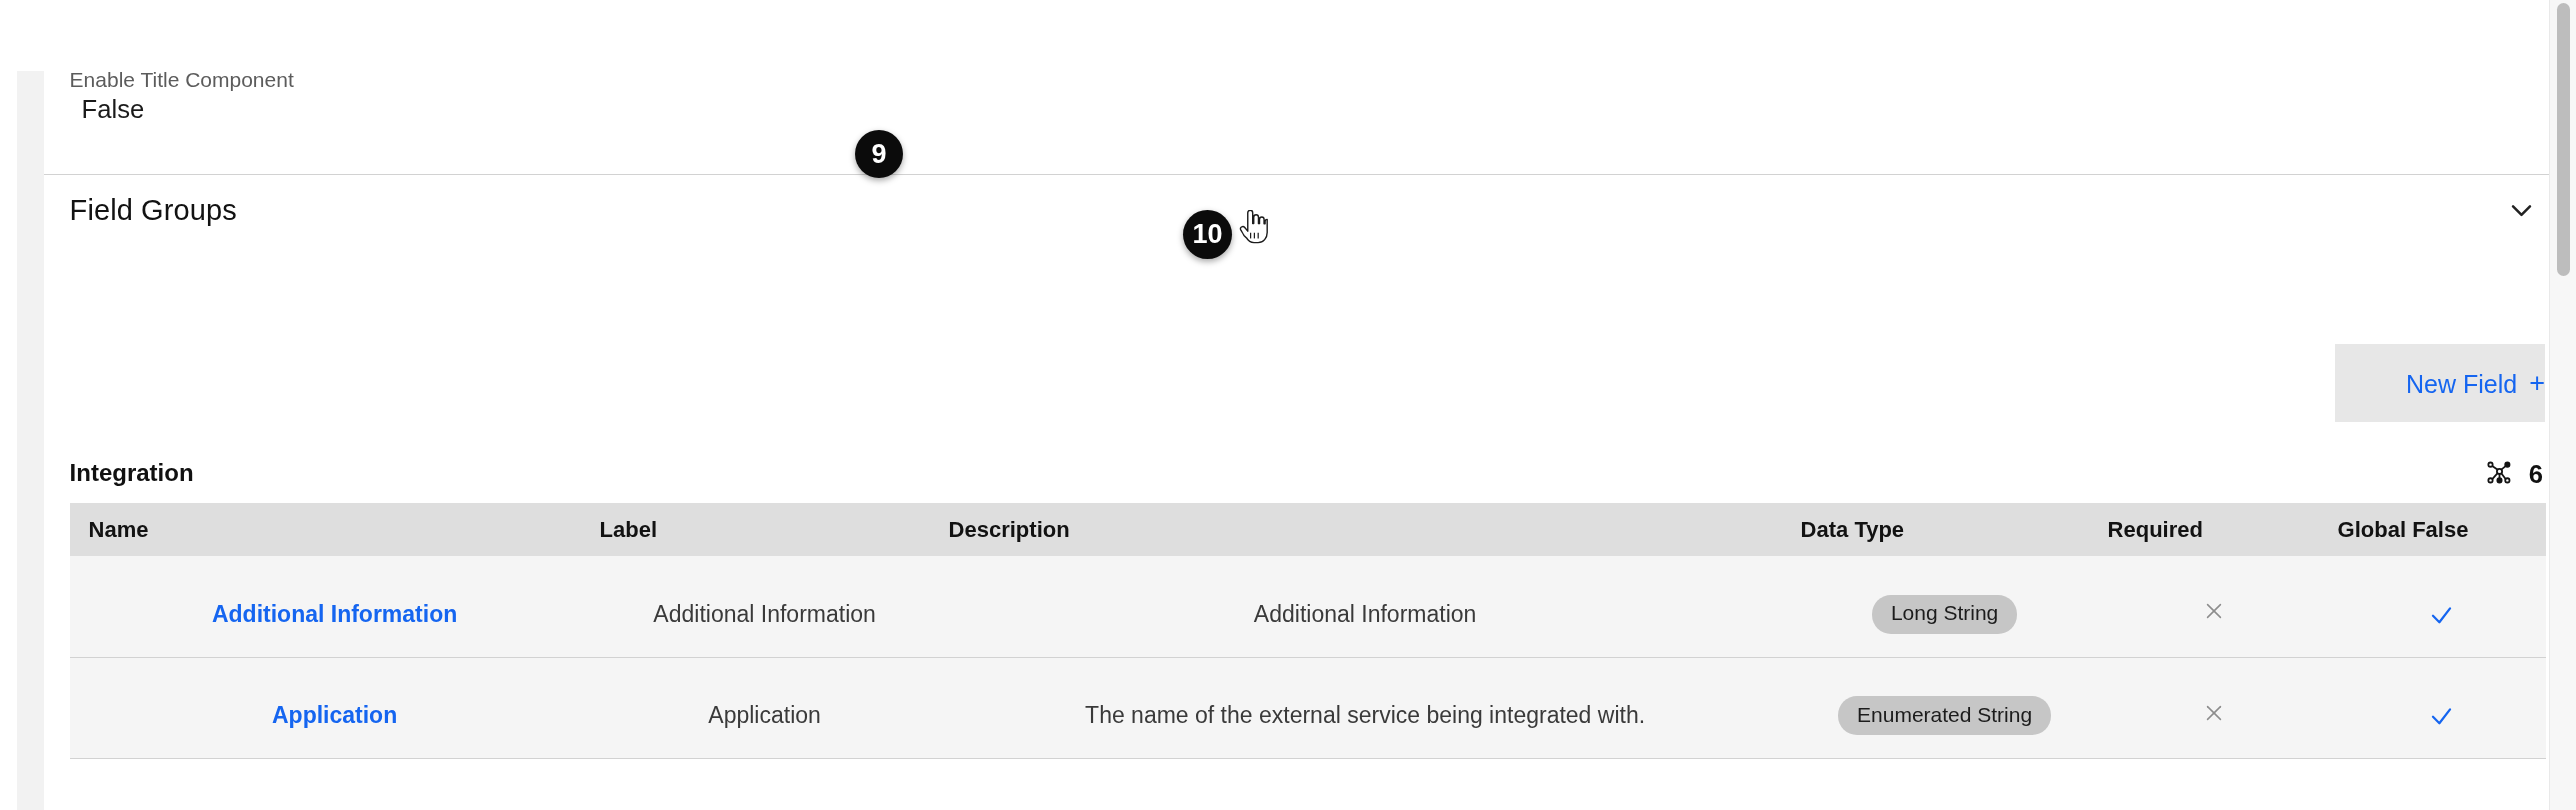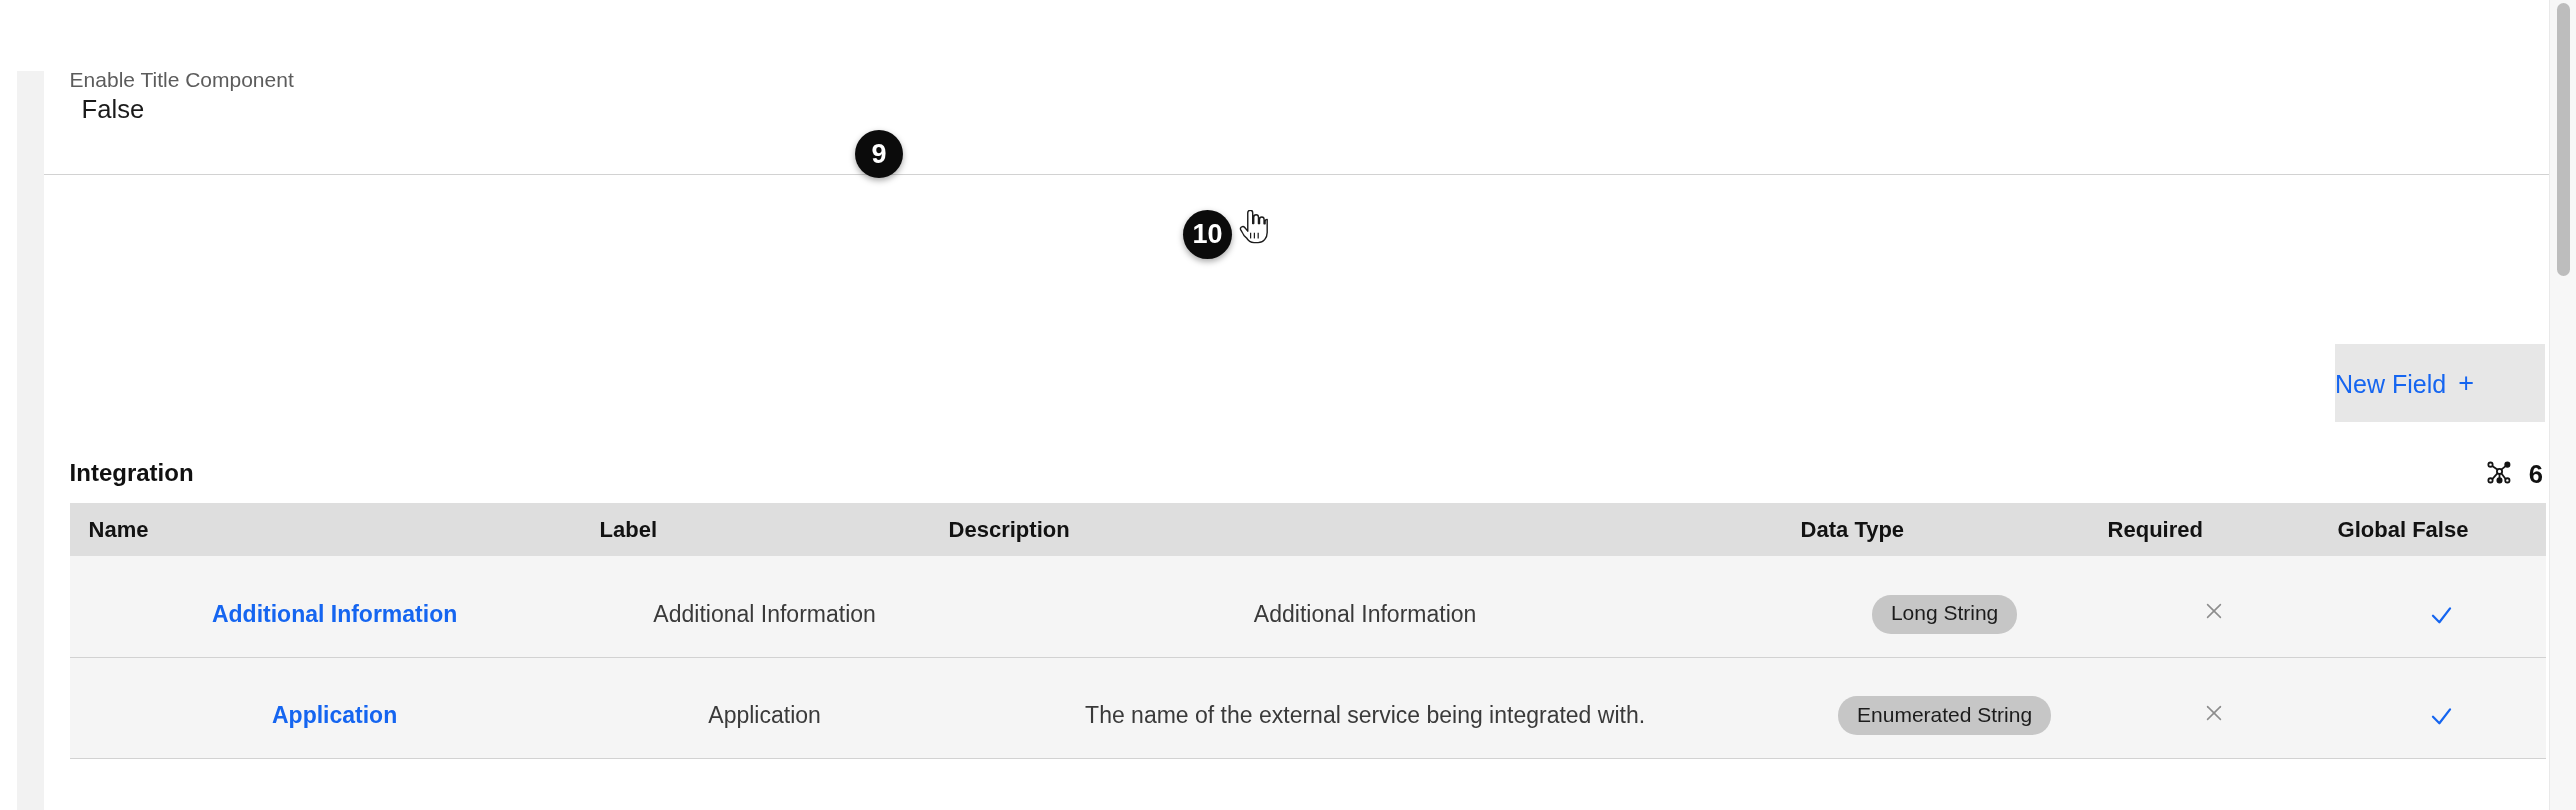--- a/index.html
+++ b/index.html
@@ -167,21 +167,21 @@
     top: 28px;
     width: 210px;
     height: 78px;
     background: #e7e7e7;
     border: none;
     color: #1565f0;
     font-family: "Liberation Sans", sans-serif;
     font-size: 25px;
     cursor: pointer;
     padding: 0;
-    text-align: left;
+    text-align: right;
     line-height: 78px;
     white-space: nowrap;
   }
   .new-field-plus {
     display: inline-block;
     margin-left: 12px;
     font-size: 27px;
     font-weight: 400;
     vertical-align: 0.9px;
   }
@@ -345,20 +345,28 @@
 
     <div class="left-gutter"></div>
 
     <div class="panel">
 
       <div class="detail-block">
         <div class="detail-label">Enable Title Component</div>
         <div class="detail-value">False</div>
       </div>
 
+      <div class="section-header collapsed">
+        <div class="section-header-title">Field Groups</div>
+        <span class="chev">
+          <svg viewBox="0 0 24 24" width="29" height="29" fill="none" stroke="#222" stroke-width="2.1" stroke-linecap="round" stroke-linejoin="round">
+            <polyline points="5,9 12,16 19,9"></polyline>
+          </svg>
+        </span>
+      </div>
 
 
       <div class="fields-body">
 
         <button class="new-field-button">
           <span>New Field</span><span class="new-field-plus">+</span>
         </button>
 
         <div class="group-title">Integration</div>
 

